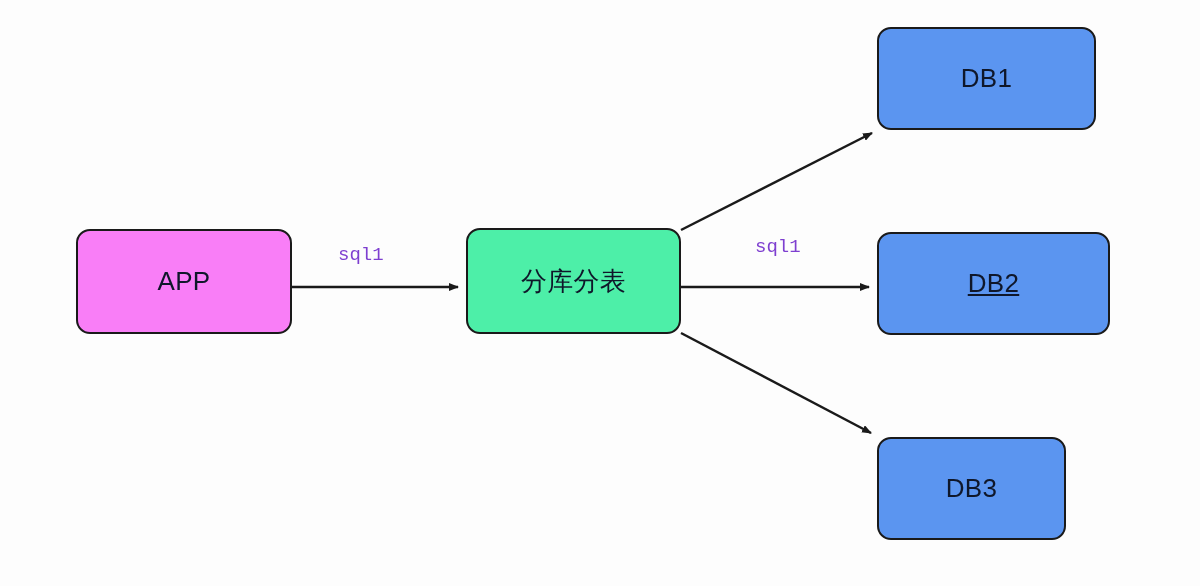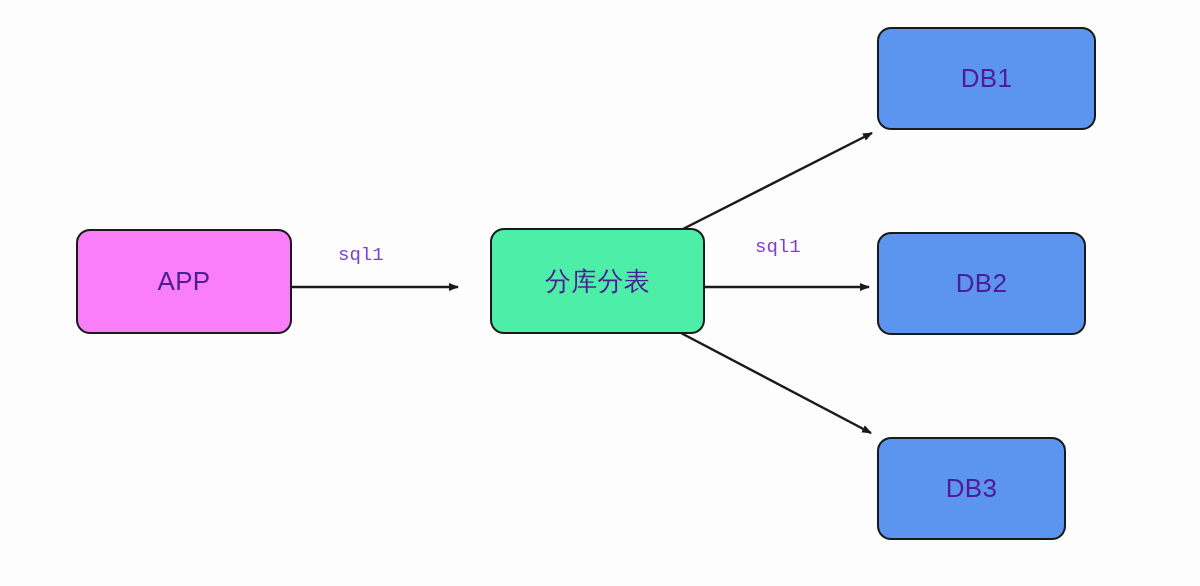--- a/index.html
+++ b/index.html
@@ -28,21 +28,21 @@
   }
   .node {
     position: absolute;
     box-sizing: border-box;
     border: 2px solid #1a1a1a;
     border-radius: 14px;
     display: flex;
     align-items: center;
     justify-content: center;
     text-align: center;
-    color: #4c1d95;
+    color: #0f172a;
     letter-spacing: 0.3px;
   }
   .node-app {
     background: #f97ef7;
     font-size: 26px;
   }
   .node-shard {
     background: #4defa8;
     font-size: 26px;
     font-family: "DejaVu Sans", "Liberation Sans", sans-serif;
@@ -75,29 +75,29 @@
         <line x1="681" y1="230" x2="872" y2="133" stroke="#1a1a1a" stroke-width="2.5" marker-end="url(#arrowhead)"></line>
         <line x1="681" y1="287" x2="869" y2="287" stroke="#1a1a1a" stroke-width="2.5" marker-end="url(#arrowhead)"></line>
         <line x1="681" y1="333" x2="871" y2="433" stroke="#1a1a1a" stroke-width="2.5" marker-end="url(#arrowhead)"></line>
       </g>
   </svg>
 
   <div class="node node-app" style="left: 76px; top: 229px; width: 216px; height: 105px; background: rgb(249, 126, 247); border-color: rgb(26, 26, 26);">
     <span>APP</span>
   </div>
 
-  <div class="node node-shard" style="left: 490px; top: 228px; width: 215px; height: 106px; background: rgb(77, 239, 168); border-color: rgb(26, 26, 26);">
+  <div class="node node-shard" style="left: 466px; top: 228px; width: 215px; height: 106px; background: rgb(77, 239, 168); border-color: rgb(26, 26, 26);">
     <span>分库分表</span>
   </div>
 
   <div class="node node-db" style="left: 877px; top: 27px; width: 219px; height: 103px; background: rgb(91, 149, 240); border-color: rgb(26, 26, 26);">
     <span>DB1</span>
   </div>
 
-  <div class="node node-db" style="left: 877px; top: 232px; width: 209px; height: 103px; background: rgb(91, 149, 240); border-color: rgb(26, 26, 26);">
+  <div class="node node-db" style="left: 877px; top: 232px; width: 233px; height: 103px; background: rgb(91, 149, 240); border-color: rgb(26, 26, 26); text-decoration: underline;">
     <span>DB2</span>
   </div>
 
   <div class="node node-db" style="left: 877px; top: 437px; width: 189px; height: 103px; background: rgb(91, 149, 240); border-color: rgb(26, 26, 26);">
     <span>DB3</span>
   </div>
 
   <div class="edge-label" style="left: 338px; top: 244px; color: rgb(126, 63, 208);">sql1</div>
   <div class="edge-label" style="left: 755px; top: 236px; color: rgb(126, 63, 208);">sql1</div>
 

